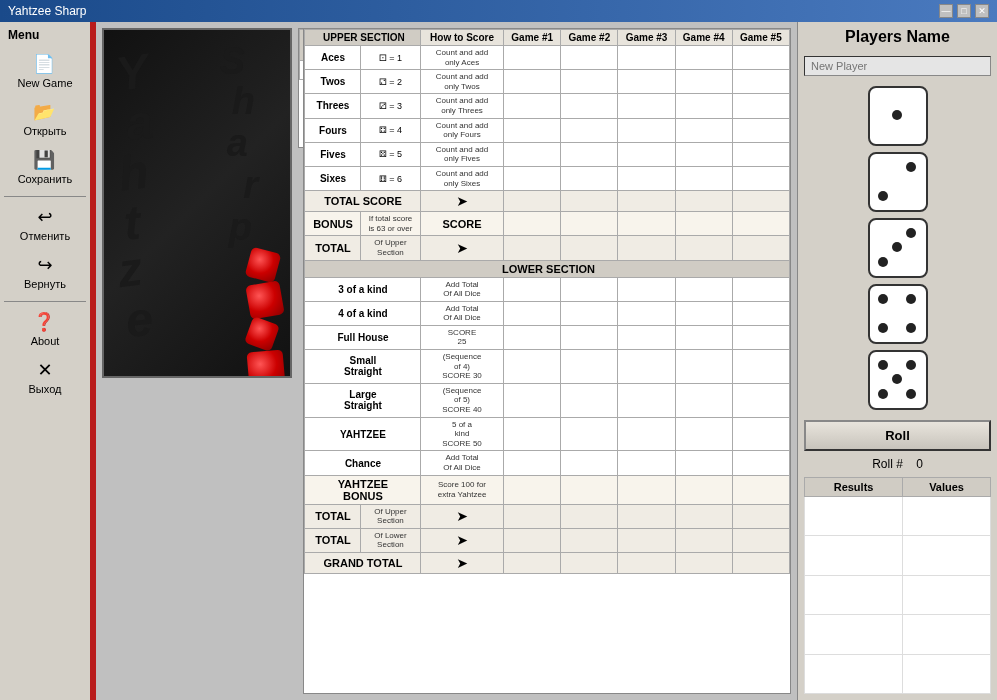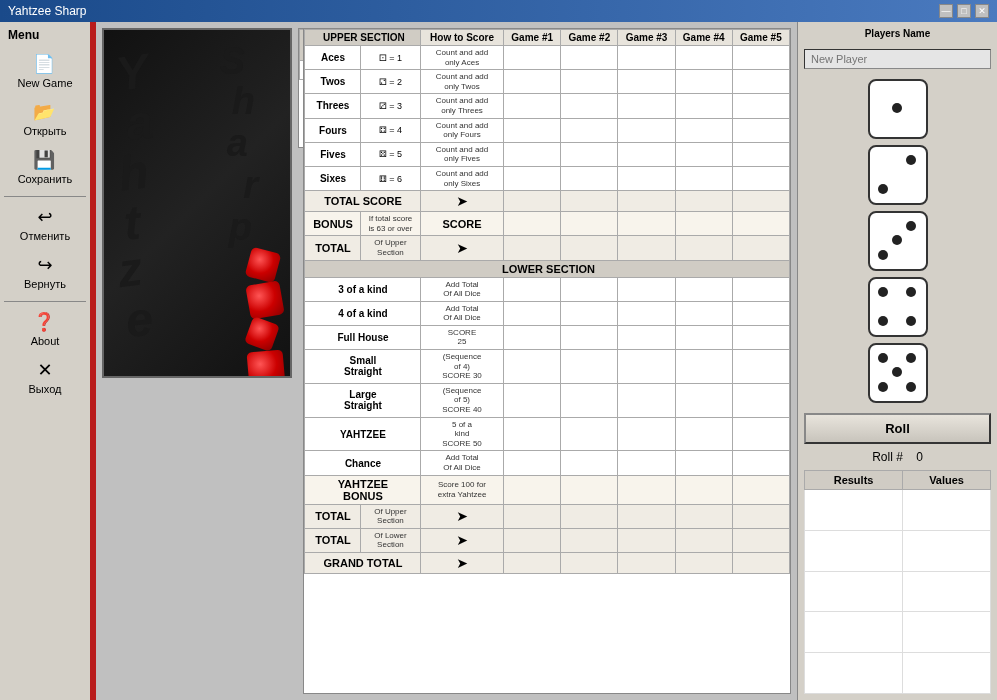--- a/index.html
+++ b/index.html
@@ -160,21 +160,21 @@
       width: 200px;
       background: #d4d0c8;
       border-left: 1px solid #888;
       display: flex;
       flex-direction: column;
       padding: 6px;
       gap: 6px;
     }
     .panel-title {
       font-weight: bold;
-      font-size: 10px;
+      font-size: 16px;
       text-align: center;
       margin-bottom: 4px;
     }
     .player-name-input {
       width: 100%;
       padding: 3px 6px;
       border: 1px inset #888;
       background: #e5e5e5;
       font-size: 11px;
     }

